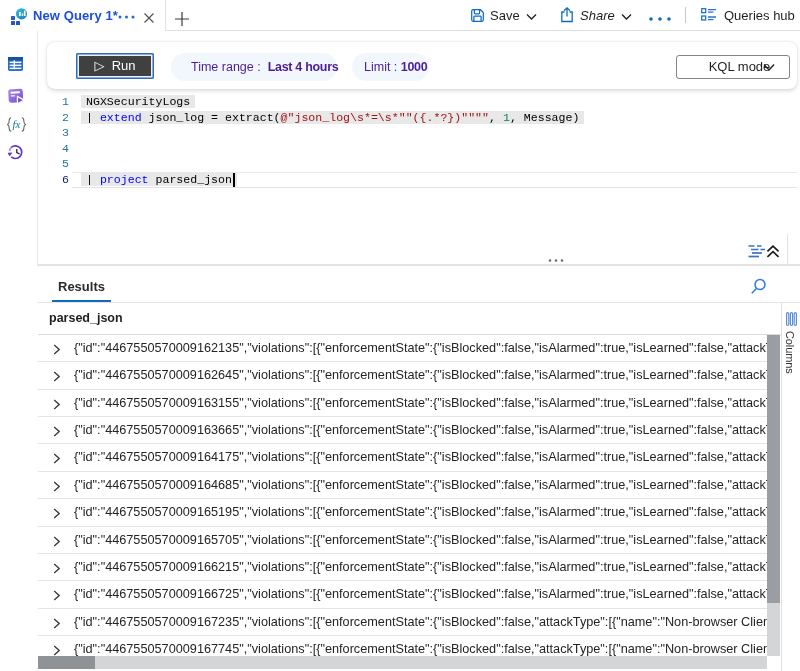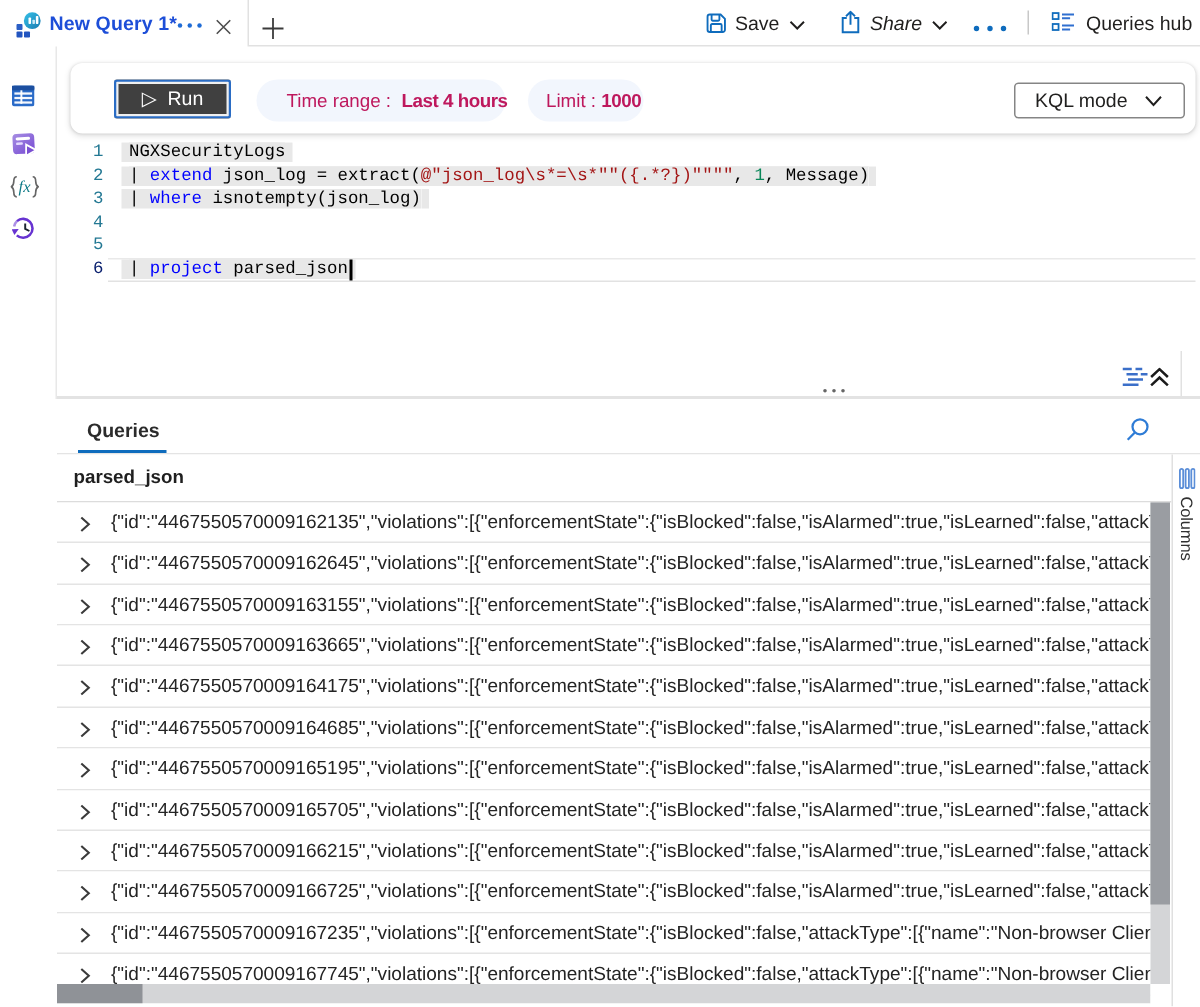--- a/index.html
+++ b/index.html
@@ -18,25 +18,25 @@
 
 #sidebar { left:0; top:31px; width:37px; height:640px; background:#fff; }
 #sidebar-border { left:37px; top:31px; width:1px; height:235px; background:#e8e8e8; }
 #grid-leftborder { left:38px; top:303px; width:1px; height:352px; background:#ececec; }
 
 
 #card { left:47px; top:42px; width:750px; height:47px; background:#fff; border-radius:8px; box-shadow:0 0 2px rgba(0,0,0,.10), 0 1.5px 4px rgba(0,0,0,.13); }
 #curline-top { left:72px; top:171.5px; width:725px; height:1px; background:#e9e9e9; }
 #curline-bot { left:72px; top:186.5px; width:725px; height:1px; background:#e2e2e2; }
 #runbtn { left:76px; top:53px; width:78px; height:26px; background:#404040; border-radius:2px; box-shadow:inset 0 0 0 1.5px #2a6cc4, inset 0 0 0 3px rgba(255,255,255,.92); color:#fff; font-size:13px; text-align:center; line-height:26px; }
-.pill { top:53px; height:28px; border-radius:14px; background:#f2f6fd; font-size:12.5px; color:#be185d; line-height:28px; white-space:nowrap; }
+.pill { top:53px; height:28px; border-radius:14px; background:#f2f6fd; font-size:12.5px; color:#4c1d95; line-height:28px; white-space:nowrap; }
 .pill b { letter-spacing:-0.3px; }
 #pill1 { left:171px; width:166px; padding-left:20px; }
 #pill2 { left:352px; width:77px; padding-left:12px; }
-#kqlmode { left:676px; top:55px; width:114px; height:24px; border:1px solid #858585; border-radius:3px; font-size:13px; color:#201f1e; line-height:22px; padding-left:13px; background:#fff; }
+#kqlmode { left:676px; top:55px; width:114px; height:24px; border:1px solid #858585; border-radius:3px; font-size:13px; color:#201f1e; line-height:22px; padding-left:13px; background:#fff;text-align:center; }
 
 
 #editor { left:47px; top:94px; width:750px; height:93px; font-family:"Liberation Mono", monospace; font-size:11.58px; white-space:pre; }
 .cl { position:absolute; left:0; height:15.5px; line-height:15.5px; width:750px; }
 .ln { position:absolute; left:-8px; width:30px; text-align:right; color:#237893; }
 .ct { position:absolute; left:34px; }
 .hl { background:#e8e8e8; box-shadow:-5px 0 0 #e8e8e8, 5px 0 0 #e8e8e8; }
 .kw { color:#0000ff; }
 .str { color:#a31515; }
 .num { color:#098658; }
@@ -185,21 +185,21 @@
 <div class="abs pill" id="pill1">Time range :&nbsp; <b>Last 4 hours</b></div>
 <div class="abs pill" id="pill2">Limit : <b>1000</b></div>
 <div class="abs" id="kqlmode">KQL mode</div>
 <svg class="abs" style="left:762px; top:62px;" width="14" height="11" viewBox="0 0 14 11">
     <path d="M2 2.5 L7 8 L12 2.5" fill="none" stroke="#201f1e" stroke-width="1.3"></path>
   </svg>
 
 <div class="abs" id="editor">
   <div class="cl" style="top:0;"><span class="ln">1</span><span class="ct" style="left:39px;"><span class="hl">NGXSecurityLogs</span></span></div>
   <div class="cl" style="top:15.5px;"><span class="ln">2</span><span class="ct" style="left:39px;"><span class="hl">| <span class="kw">extend</span> json_log = extract(<span class="str">@"json_log\s*=\s*""({.*?})""""</span>, <span class="num">1</span>, Message)</span></span></div>
-  <div class="cl" style="top:31px;"><span class="ln">3</span><span class="ct" style="left:39px;"><span class="hl">| <span class="kw">where</span> isnotempty(json_log)</span></span></div>
+  <div class="cl" style="top:31px;"><span class="ln">3</span></div>
   <div class="cl" style="top:46.5px;"><span class="ln">4</span></div>
   <div class="cl" style="top:62px;"><span class="ln">5</span></div>
   <div class="cl" style="top:77.5px;"><span class="ln" style="color:#0b216f;">6</span><span class="ct" style="left:39px;"><span class="hl">| <span class="kw">project</span> parsed_json</span></span></div>
 </div>
 
 <div class="abs" id="cursor"></div>
 
 <svg class="abs" style="left:747px; top:244px;" width="19" height="14" viewBox="0 0 19 14">
   <g stroke="#3b6fc9" stroke-width="1.7">
     <path d="M1.5 2 H7.5 M10 2 H14.5"></path>
@@ -215,21 +215,21 @@
 <svg class="abs" style="left:547px; top:257px;" width="18" height="7" viewBox="0 0 18 7">
     <g fill="#666">
       <circle cx="3" cy="3.5" r="1.2"></circle>
       <circle cx="9" cy="3.5" r="1.2"></circle>
       <circle cx="15" cy="3.5" r="1.2"></circle>
     </g>
   </svg>
 <div class="abs" id="splitter"></div>
 
 <div class="abs" id="resultsbar"></div>
-<div class="abs" id="tab-results">Queries</div>
+<div class="abs" id="tab-results">Results</div>
 <div class="abs" id="tab-underline"></div>
 <div class="abs" id="tab-chart">Chart</div>
 <svg class="abs" style="left:750px; top:278px;" width="16" height="17" viewBox="0 0 16 17">
     <circle cx="10" cy="6.5" r="5" fill="none" stroke="#2e7cd6" stroke-width="1.5"></circle>
     <path d="M6.4 10.5 L1.8 15.2" stroke="#2e7cd6" stroke-width="1.5"></path>
   </svg>
 <div class="abs" id="resultsbar-border"></div>
 
 <div class="abs" id="gridheader">
     <span>parsed_json</span>

